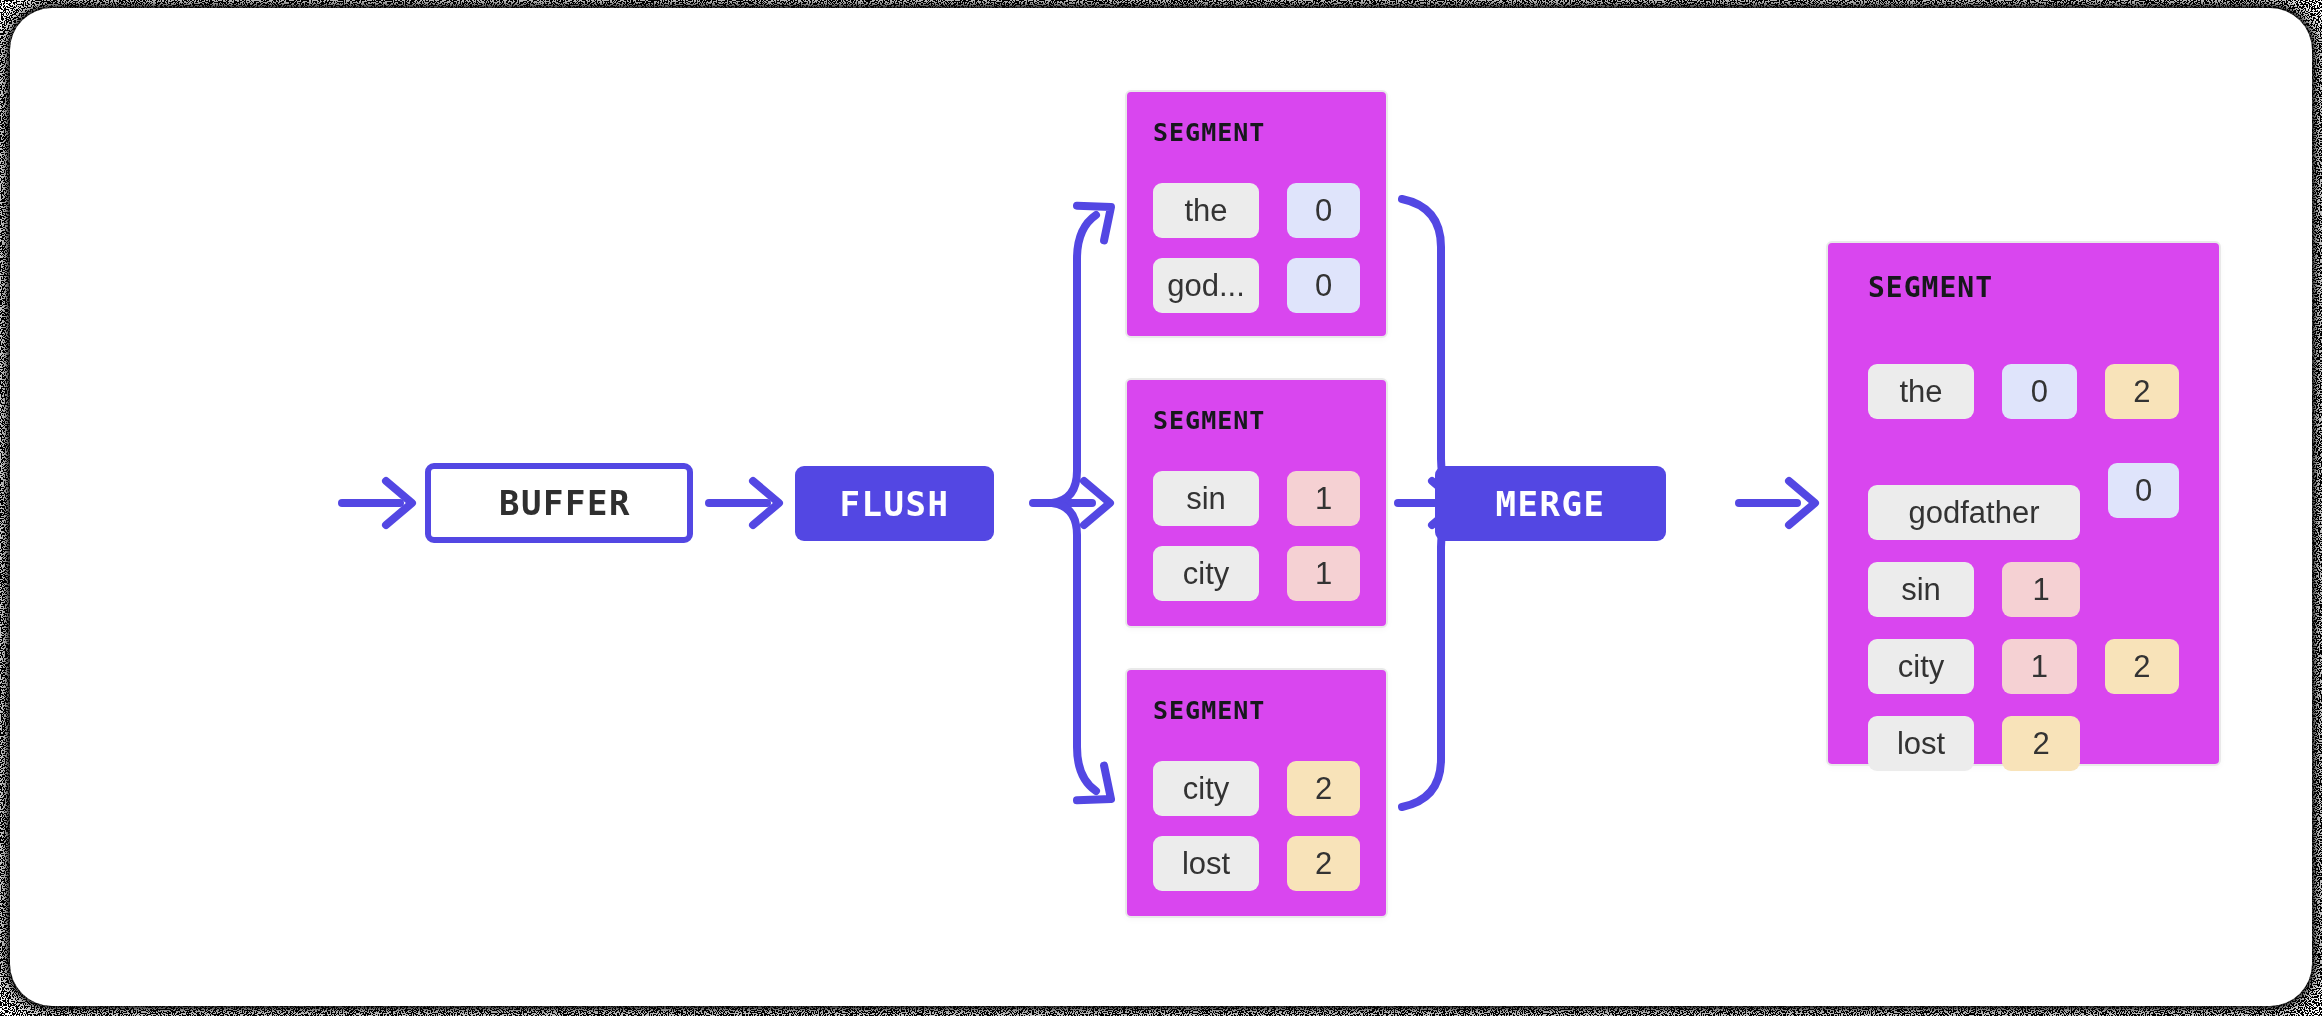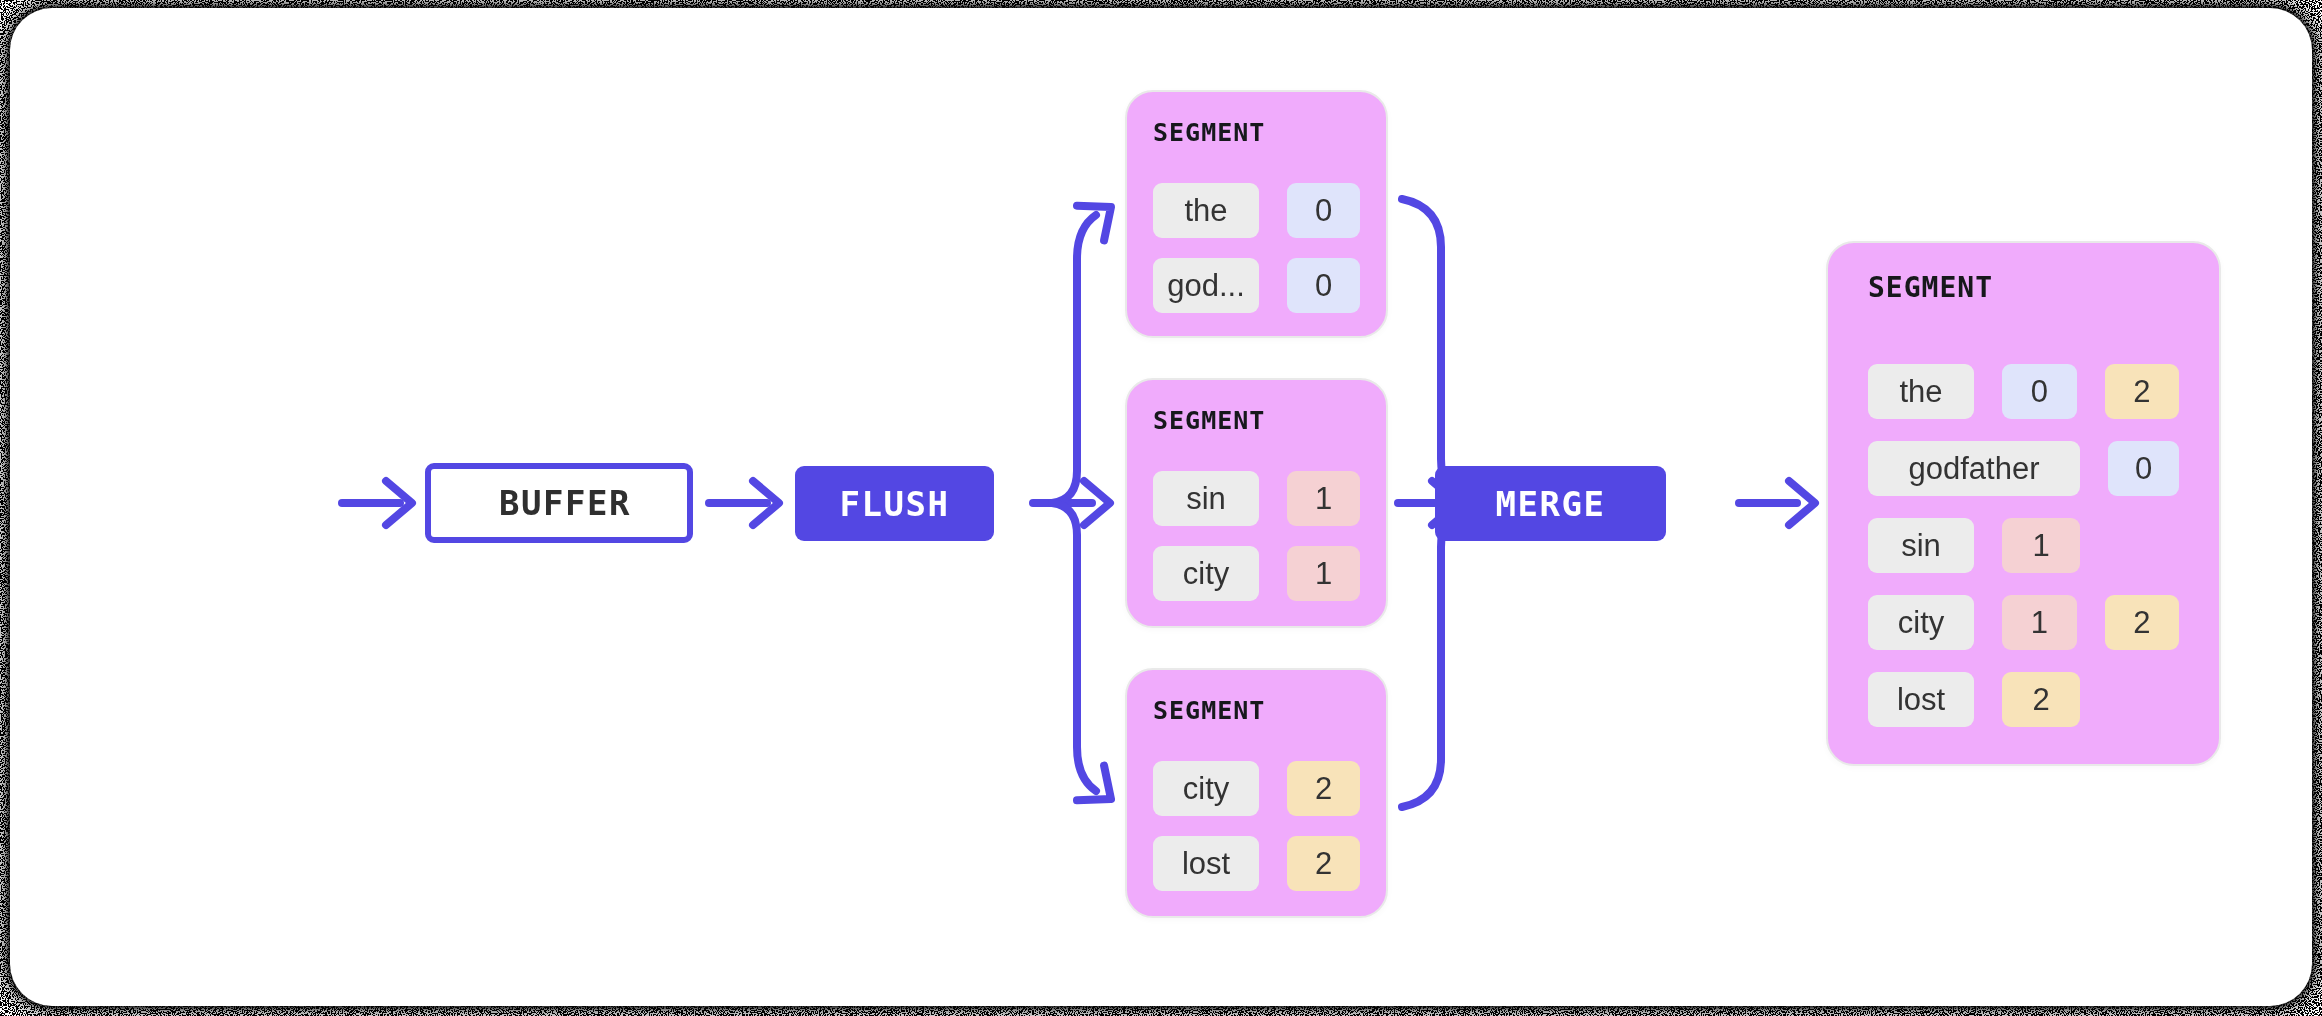--- a/index.html
+++ b/index.html
@@ -34,22 +34,22 @@
 
   .node{
     position:absolute;z-index:3;display:flex;align-items:center;justify-content:center;
     font-family:"DejaVu Sans Mono",monospace;font-weight:bold;font-size:34px;
     letter-spacing:1.5px;border-radius:9px;
   }
   .node.solid{background:var(--accent);color:#ffffff;}
   .node.outline{background:#ffffff;border:6px solid var(--accent);color:var(--bufferText);padding-left:12px;}
 
   .card{
-    position:absolute;z-index:3;background:#f0abfc;
-    border:2px solid var(--cardBorder);border-radius:28px;
+    position:absolute;z-index:3;background:#d946ef;
+    border:2px solid var(--cardBorder);border-radius:6px;
     box-shadow:0 2px 6px rgba(0,0,0,.03);
   }
   .card .card-title{
     font-family:"DejaVu Sans Mono",monospace;font-weight:bold;
     color:var(--titleColor);letter-spacing:1px;
   }
   .card.small{padding:26px 26px 0 26px;}
   .card.small .card-title{font-size:25px;margin-bottom:36px;}
   .card.big{padding:28px 40px 0 40px;}
   .card.big .card-title{font-size:28px;margin-bottom:60px;}
@@ -57,21 +57,21 @@
   .rows{display:flex;flex-direction:column;}
   .card.small .rows{gap:20px;}
   .card.big .rows{gap:22px;}
   .row{display:flex;gap:28px;align-items:center;}
 
   .chip{
     height:55px;display:inline-flex;align-items:center;justify-content:center;
     border-radius:9px;font-size:31px;color:var(--chipText);
   }
   .chip.word{background:var(--chipGray);min-width:106px;padding:0 12px;}
-  .chip.word.wide{min-width:212px;}
+  .chip.word.wide{min-width:212px;margin-top:44px;}
   .chip.num{width:78px;}
   .chip.num[data-color="blue"]{background:var(--chipBlue);}
   .chip.num[data-color="pink"]{background:var(--chipPink);}
   .chip.num[data-color="yellow"]{background:var(--chipYellow);}
 </style>
 </head>
 <body>
 
 <div class="stage">
 

